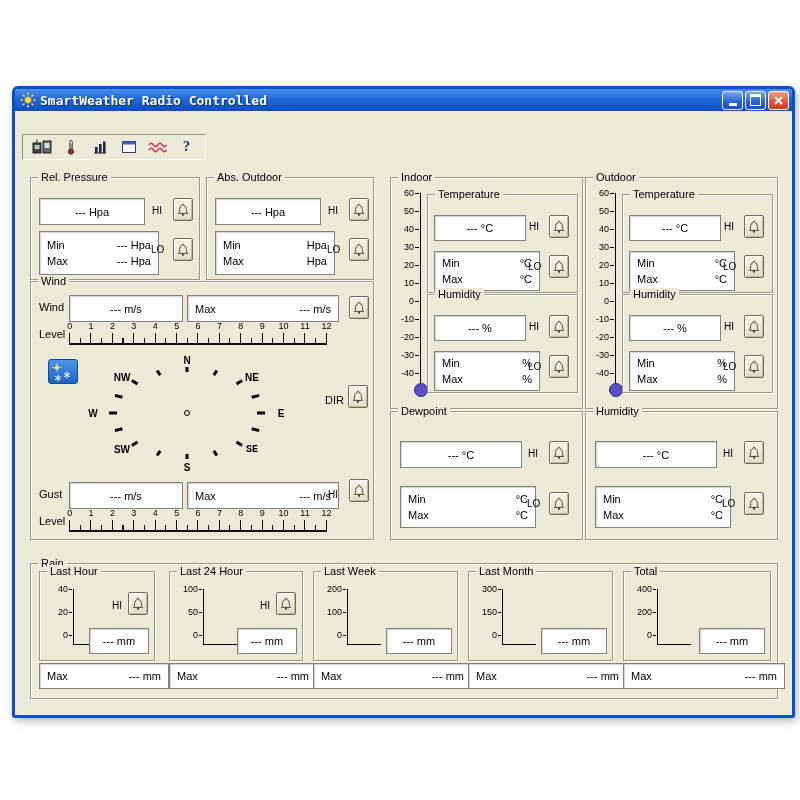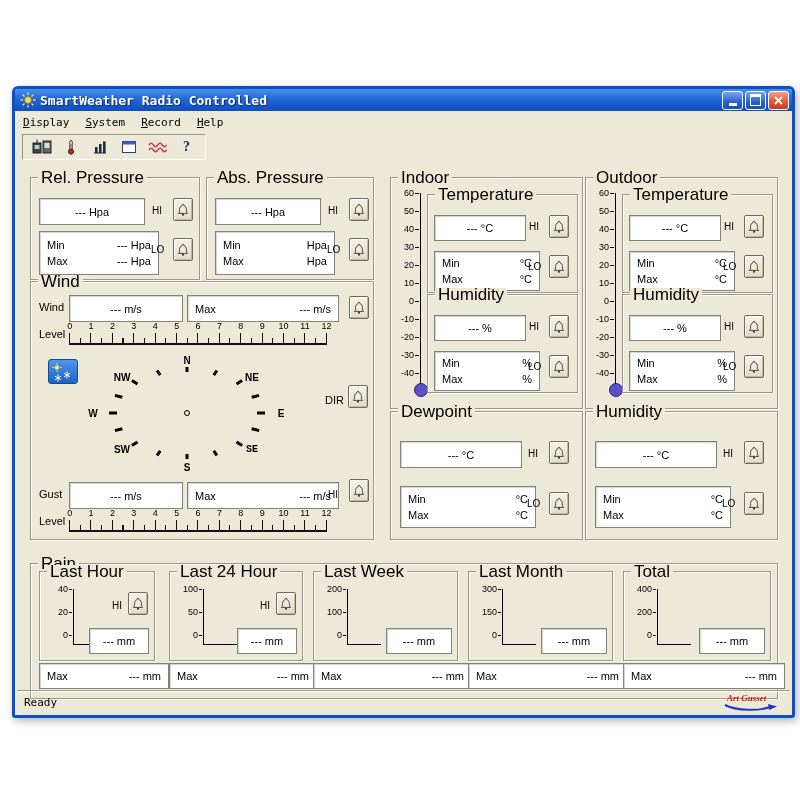--- a/index.html
+++ b/index.html
@@ -25,21 +25,21 @@
            padding-left:8px;gap:16px;font-family:"DejaVu Sans Mono",monospace;font-size:11px;}
   .menu-item{cursor:default;}
   .toolbar{position:absolute;left:0;top:44px;right:0;height:27px;display:flex;align-items:center;padding-left:7px;}
   .toolgrp{display:flex;align-items:center;gap:4px;padding:2px 6px;
            border:1px solid;border-color:#989482 #fdfcf7 #fdfcf7 #989482;}
   .tool-btn{width:25px;height:20px;display:flex;align-items:center;justify-content:center;background:transparent;border:0;padding:0;cursor:pointer;}
   .q{font-weight:bold;font-size:14px;color:#13316e;font-family:"Liberation Serif",serif;}
   
   .grp{position:absolute;border:1px solid #9c9884;
        box-shadow:1px 1px 0 rgba(255,255,255,.85), inset 1px 1px 0 rgba(255,255,255,.85);}
-  .gt{position:absolute;top:-7px;left:7px;background:#ECE9D8;padding:0 3px;font-size:17px;line-height:13px;white-space:nowrap;}
+  .gt{position:absolute;top:-7px;left:7px;background:#ECE9D8;padding:0 3px;font-size:11px;line-height:13px;white-space:nowrap;}
   .fld{position:absolute;background:#fff;border:1px solid #83837a;box-shadow:inset 1px 1px 1px rgba(0,0,0,.18);
        font-size:11px;display:flex;align-items:center;justify-content:center;white-space:nowrap;}
   .split{justify-content:space-between;padding:0 7px;}
   .fld2{flex-direction:column;align-items:stretch;justify-content:center;padding:1px 7px;row-gap:1px;}
   .fld2 .row{display:flex;justify-content:space-between;line-height:15px;}
   .hilo{position:absolute;font-size:10px;}
   .lab{position:absolute;font-size:11px;white-space:nowrap;}
   .bell{position:absolute;width:20px;height:23px;background:linear-gradient(180deg,#F6F3E6,#E0DCCA);
         border:1px solid #6e6b58;border-radius:2px;padding:0;cursor:pointer;
         box-shadow:inset 1px 1px 0 #fff, inset -1px -1px 0 #bdb9a6;
@@ -174,26 +174,20 @@
     <button class="tb-btn tb-close">
       <svg width="9" height="9" viewBox="0 0 9 9">
           <g stroke="#fff" stroke-width="1.8">
             <line x1="1" y1="1" x2="8" y2="8"></line>
             <line x1="8" y1="1" x2="1" y2="8"></line>
           </g>
         </svg>
     </button>
   </div>
 
-  <div class="menubar">
-      <span class="menu-item"><u>D</u><span>isplay</span></span>
-      <span class="menu-item"><u>S</u><span>ystem</span></span>
-      <span class="menu-item"><u>R</u><span>ecord</span></span>
-      <span class="menu-item"><u>H</u><span>elp</span></span>
-    </div>
 
   <div class="toolbar">
     <div class="toolgrp">
       <button class="tool-btn">
         <svg width="20" height="16" viewBox="0 0 20 16">
             <line x1="5" y1="4" x2="5" y2="0.5" stroke="#222"></line>
             <rect x="1" y="4" width="8" height="10" fill="#444" stroke="#222"></rect>
             <rect x="2.5" y="6" width="5" height="4" fill="#9fd6c8"></rect>
             <rect x="11" y="2" width="8" height="12" fill="#666" stroke="#222"></rect>
             <rect x="12.5" y="4" width="5" height="5" fill="#cfe0ee"></rect>
@@ -253,21 +247,21 @@
     </div>
     <span class="hilo p-lo">LO</span>
     <button class="bell p-bell2">
         <svg width="12" height="13">
           <use href="#bell"></use>
         </svg>
       </button>
   </div>
 
   <div class="grp" id="grp-abs">
-    <span class="gt">Abs. Pressure</span>
+    <span class="gt">Abs. Outdoor</span>
     <div class="fld p-val">--- Hpa</div>
     <span class="hilo p-hi">HI</span>
     <button class="bell p-bell1">
         <svg width="12" height="13">
           <use href="#bell"></use>
         </svg>
       </button>
     <div class="fld fld2 p-mm">
       <div class="row">
           <span>Min</span>
@@ -822,24 +816,14 @@
           <i class="r-base"></i>
       </div>
       <div class="fld rs-val rs-val-w">--- mm</div>
     </div>
     <div class="fld split rain-max rm5">
       <span>Max</span>
       <span>--- mm</span>
     </div>
   </div>
 
-  <div class="statusbar">
-    <span class="status-text">Ready</span>
-    <span class="brand">
-      <span class="brand-text">Art Gusset</span>
-      <svg width="54" height="9" viewBox="0 0 54 9">
-        <path d="M1 2 C13 8 35 8 46 4" fill="none" stroke="#2038C8" stroke-width="2"></path>
-        <path d="M44 1 L53 3.5 L45 7 Z" fill="#2038C8"></path>
-      </svg>
-    </span>
-  </div>
 
 </div>
 
 </body></html>

